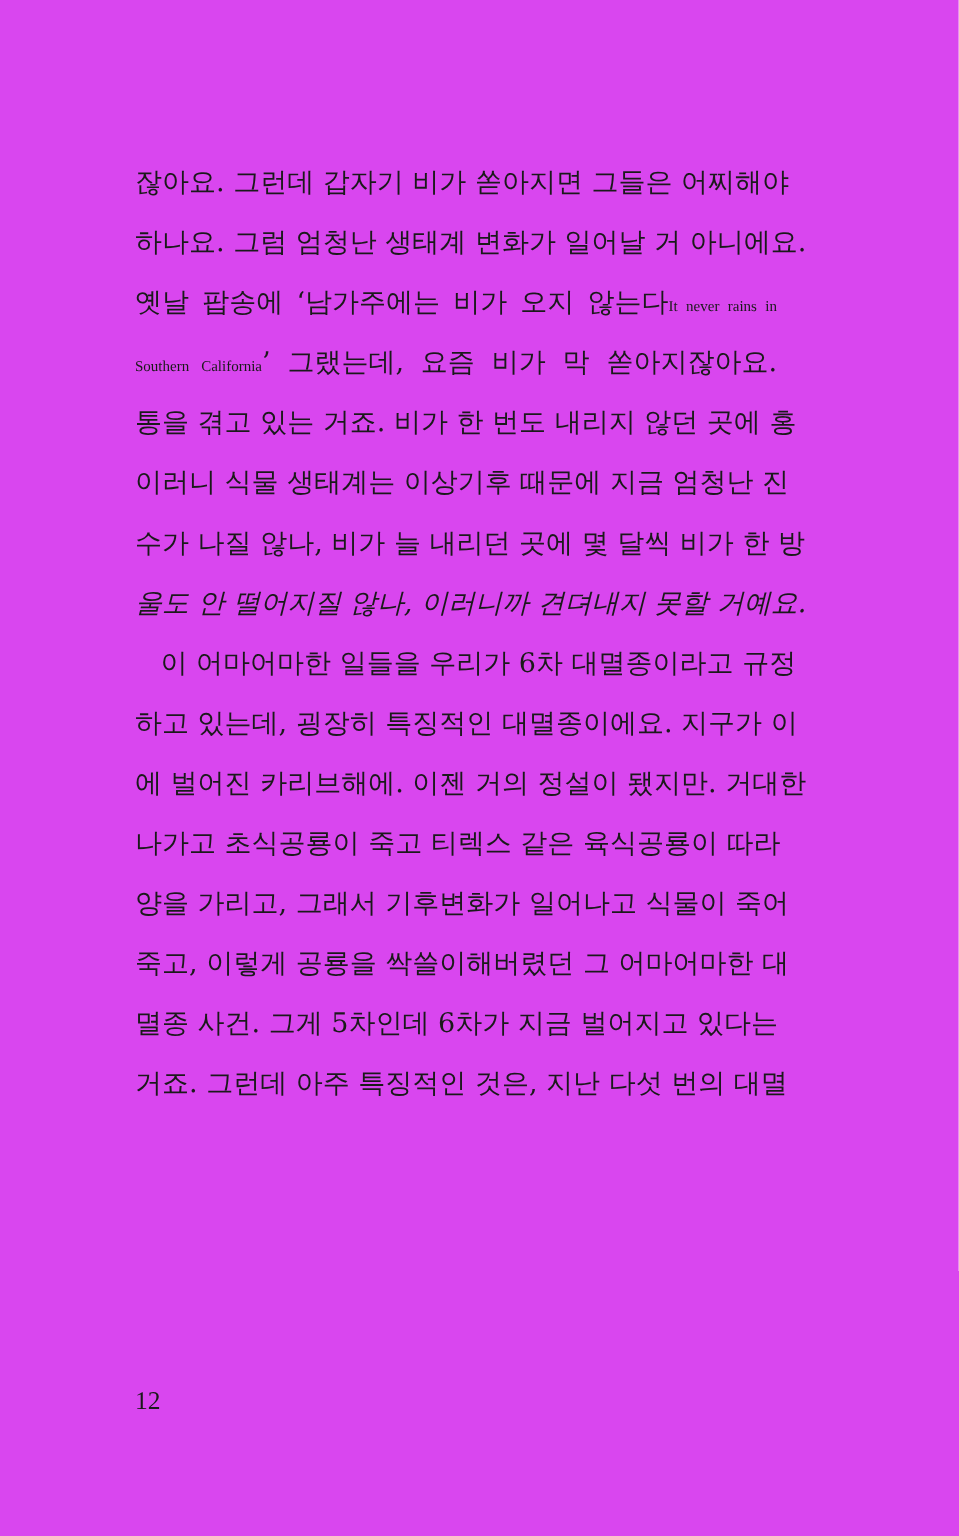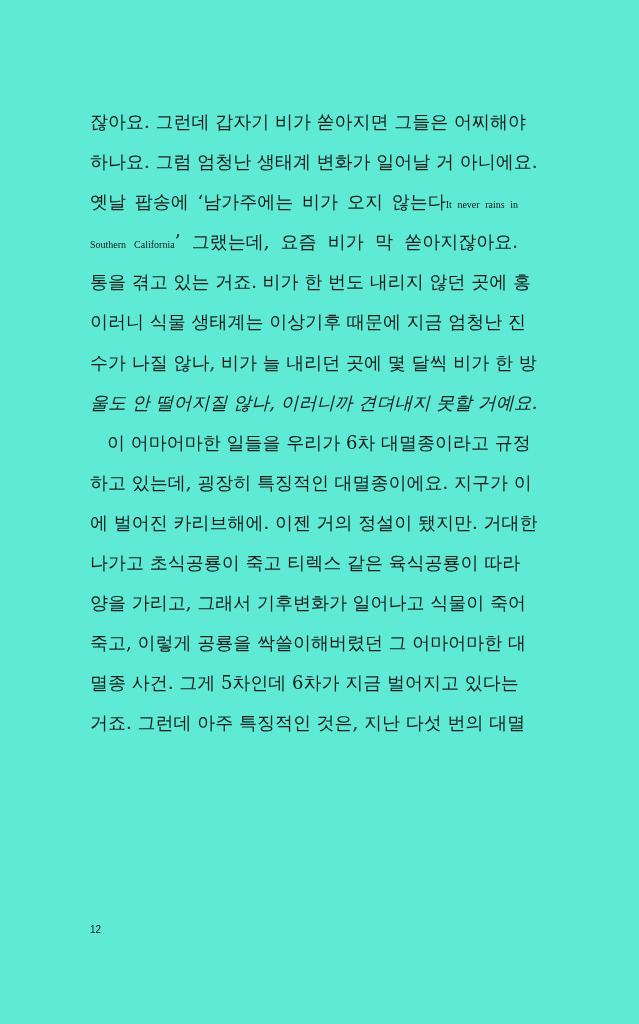--- a/index.html
+++ b/index.html
@@ -1,17 +1,17 @@
 <!DOCTYPE html>
 <html><head>
 <meta charset="utf-8">
 <style>
   html, body { margin: 0; padding: 0; background: #ffffff; }
   body { width: 639px; height: 1024px; position: relative; overflow: hidden; }
-  .page { position: absolute; left: 0; top: 0; width: 639px; height: 1024px; background: #5eead4; }
+  .page { position: absolute; left: 0; top: 0; width: 639px; height: 1024px; background: #d946ef; }
   .text-block {
     position: absolute;
     left: 90px;
     top: 102px;
     width: 428px;
     font-family: "DejaVu Serif", "Liberation Serif", serif;
     font-size: 18px;
     color: #1a1a1a;
   }
   .line {
@@ -22,22 +22,22 @@
     text-align-last: justify;
     overflow: visible;
   }
   .line.last { text-align-last: justify; font-style: italic; }
   .line.indent { padding-left: 17px; }
   .latin { font-family: "Liberation Serif", "DejaVu Serif", serif; font-size: 10px; }
   .page-number {
     position: absolute;
     left: 90px;
     top: 924px;
-    font-family: Liberation Sans, sans-serif;
-    font-size: 10px;
+    font-family: Liberation Serif, serif;
+    font-size: 17px;
     color: #1a1a1a;
   }
 </style>
 </head>
 <body>
 
 <div class="page">
   <div class="text-block">
     <div class="line">잖아요. 그런데 갑자기 비가 쏟아지면 그들은 어찌해야</div>
     <div class="line">하나요. 그럼 엄청난 생태계 변화가 일어날 거 아니에요.</div>

